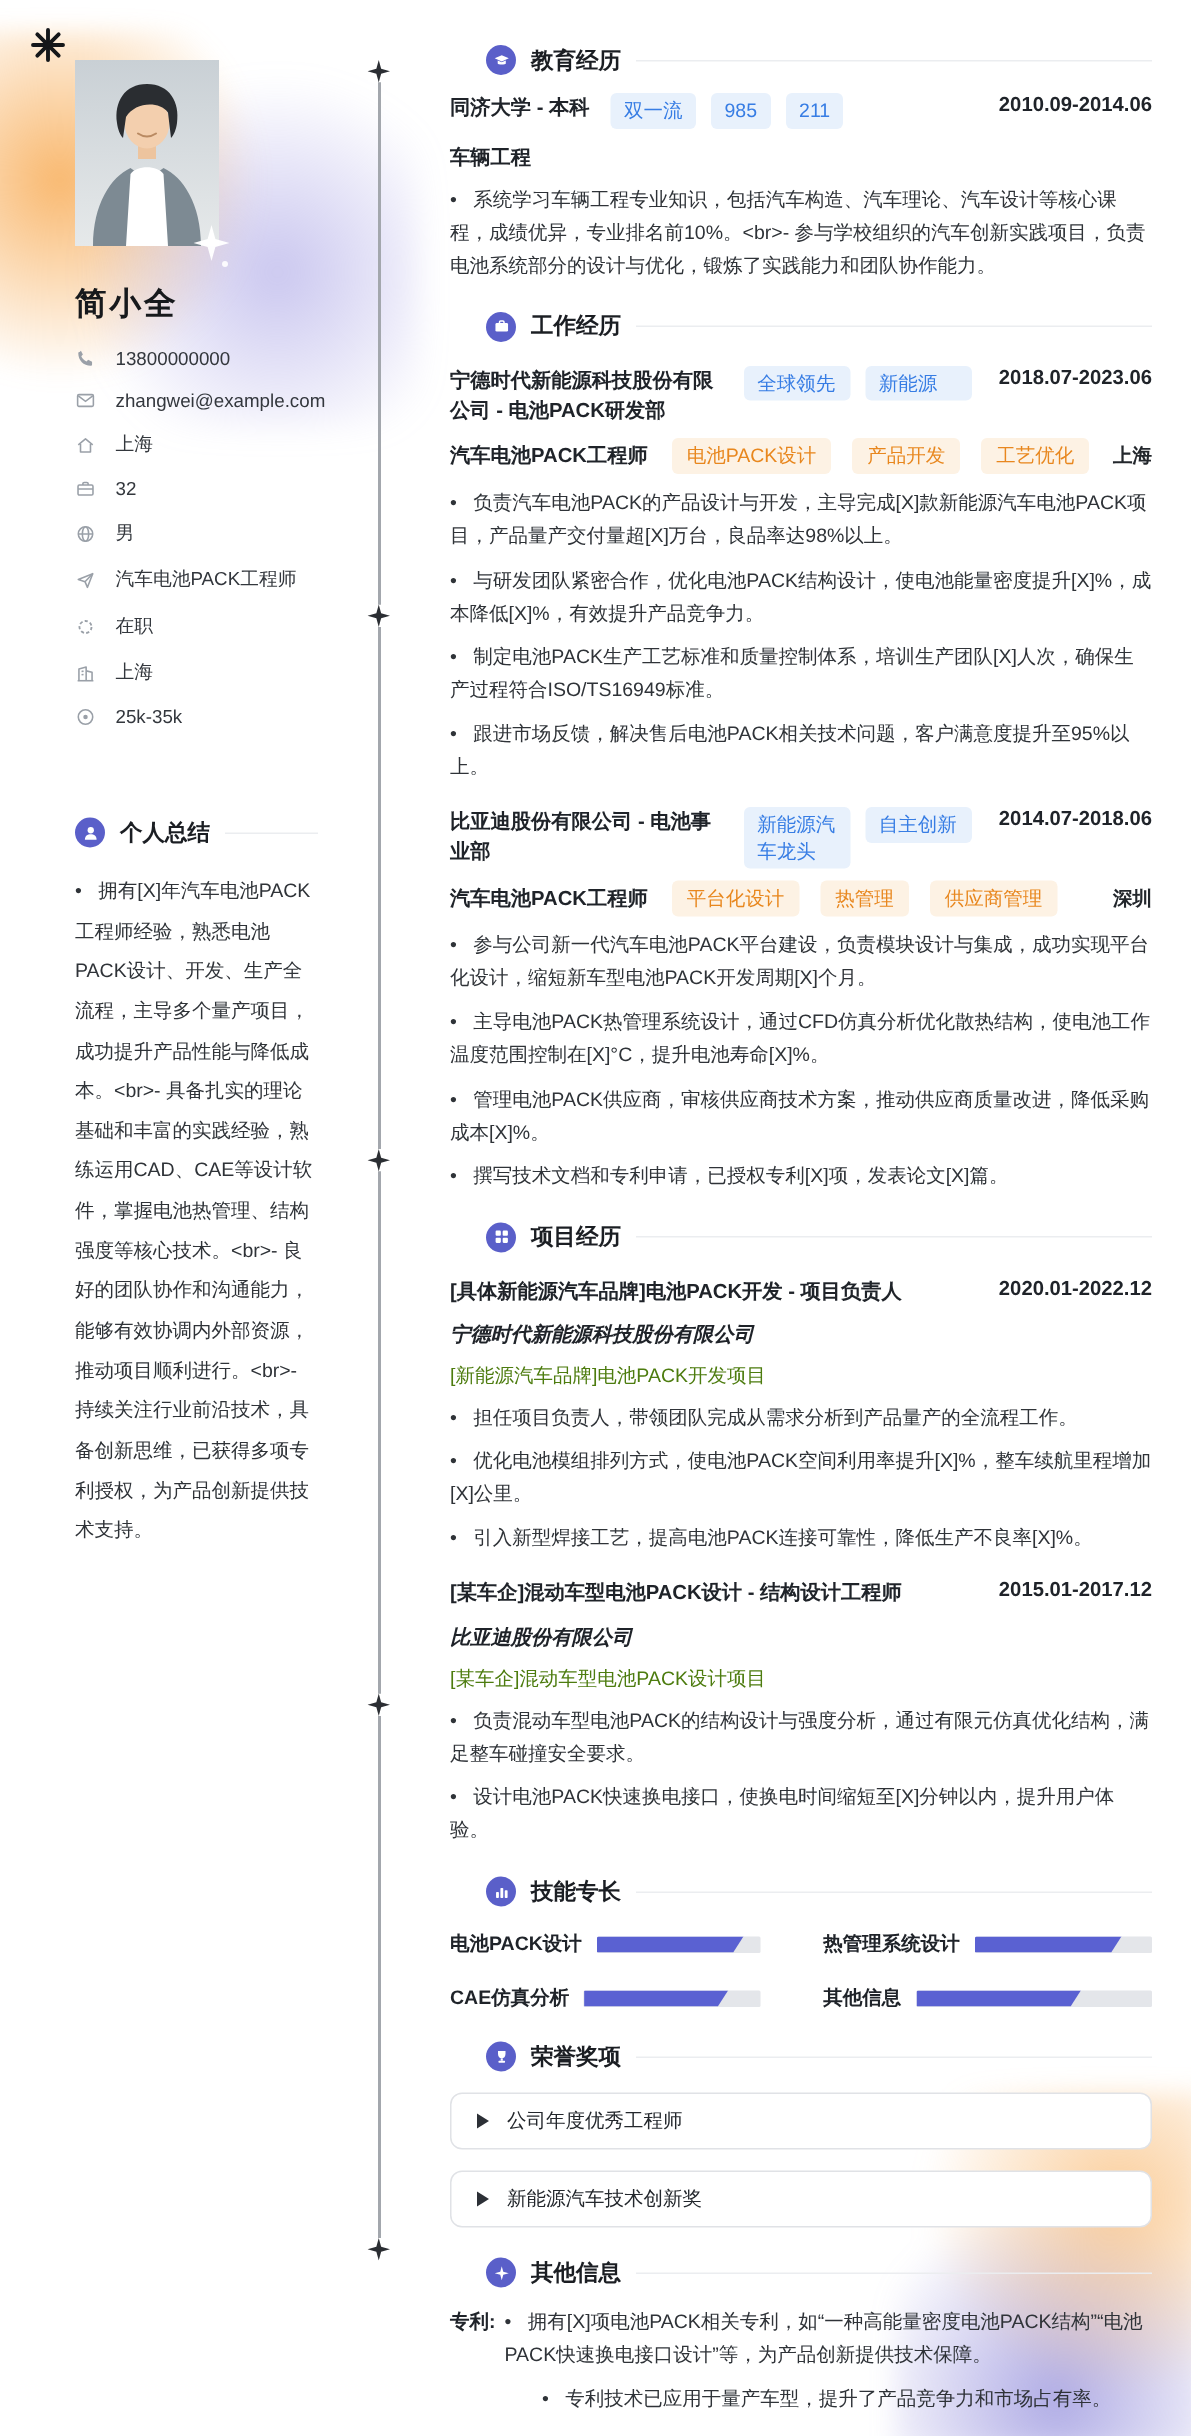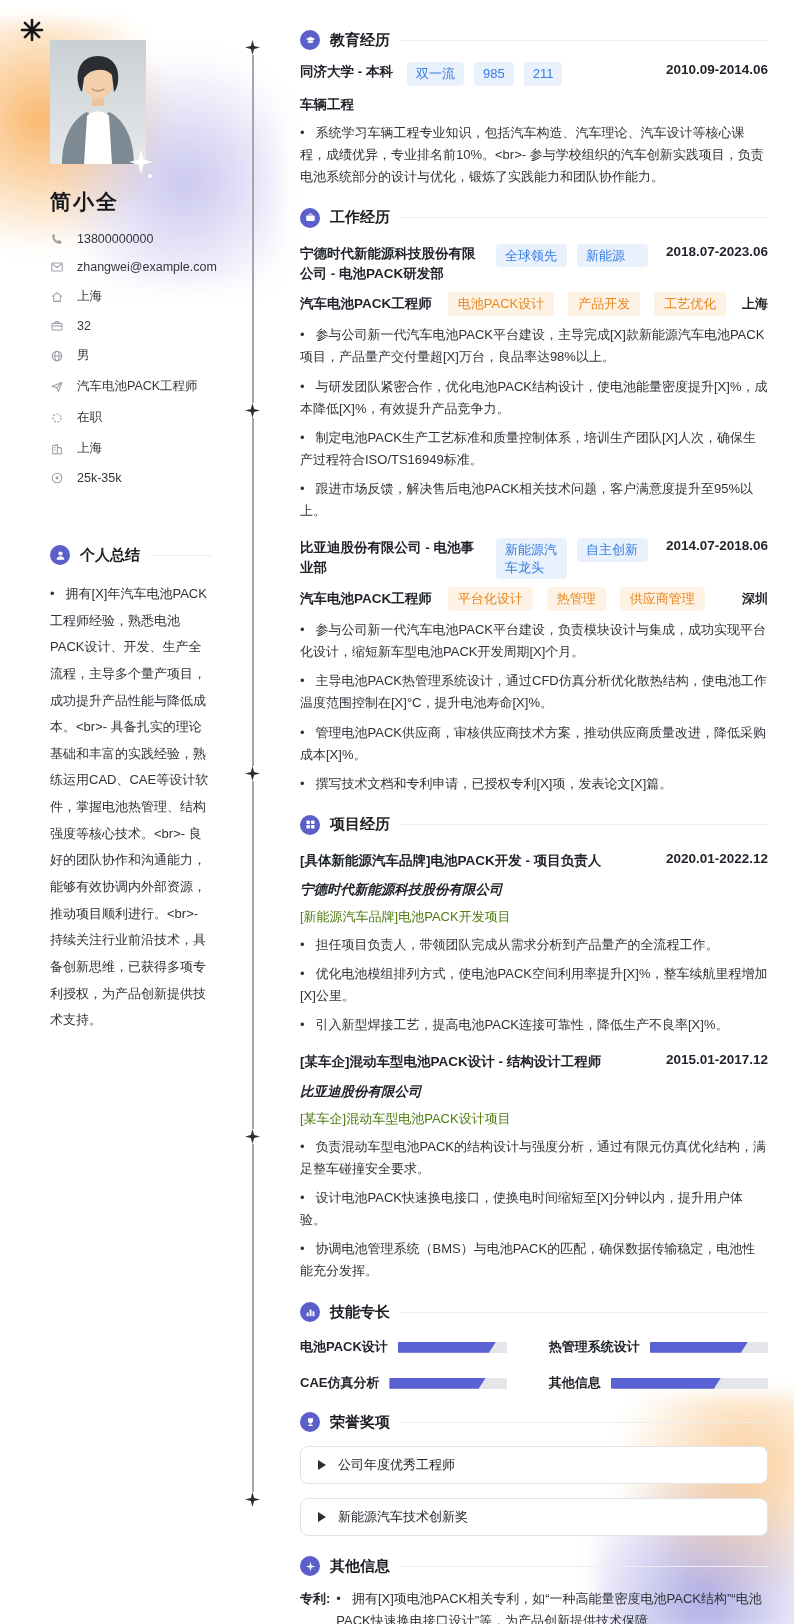--- a/index.html
+++ b/index.html
@@ -38,21 +38,21 @@
 
   
   .timeline{position:absolute;left:245px;top:40px;width:15px;height:1475px;z-index:1;}
   .tl-line{position:absolute;left:7px;top:12px;width:1.5px;height:1452px;background:#a3a7ad;}
   .tl-star{position:absolute;left:0;}
 
   
   .main{position:absolute;left:300px;top:30px;width:468px;z-index:2;}
   section{margin-top:20px;}
   section:first-child{margin-top:0;}
-  .sec-head.m{margin-bottom:12px;}
+  .sec-head.m{margin-bottom:12px;margin-left:24px;}
 
   .hrow{display:flex;align-items:flex-start;}
   .b-name{font-size:13.5px;font-weight:700;color:#1f2329;line-height:1.5;}
   .date{margin-left:auto;font-size:13.5px;font-weight:700;color:#1f2329;white-space:nowrap;padding-left:10px;}
   .loc{margin-left:auto;font-size:13px;font-weight:700;color:#23272c;white-space:nowrap;padding-left:10px;}
   .tags-inline{display:flex;gap:10px;margin-left:14px;align-items:center;}
   .tag-b{background:var(--tag-blue-bg,#e8f1fc);color:var(--tag-blue-text,#377de4);
          font-size:13px;padding:3px 9px;border-radius:4px;line-height:1.35;white-space:nowrap;text-align:right;}
   .tags-mid{width:152px;display:flex;gap:10px;margin:0 8px 0 14px;flex:0 0 auto;align-items:flex-start;}
   .tags-mid .tag-b{flex:1;white-space:normal;text-align:left;}
@@ -315,21 +315,21 @@
         <div class="job-row2">
           <span class="b-name">汽车电池PACK工程师</span>
           <span class="tags">
             <span class="tag-o">电池PACK设计</span>
             <span class="tag-o">产品开发</span>
             <span class="tag-o">工艺优化</span>
           </span>
           <span class="loc">上海</span>
         </div>
         <ul class="bullets">
-          <li>参与公司新一代汽车电池PACK平台建设，主导完成[X]款新能源汽车电池PACK项目，产品量产交付量超[X]万台，良品率达98%以上。</li>
+          <li>负责汽车电池PACK的产品设计与开发，主导完成[X]款新能源汽车电池PACK项目，产品量产交付量超[X]万台，良品率达98%以上。</li>
           <li>与研发团队紧密合作，优化电池PACK结构设计，使电池能量密度提升[X]%，成本降低[X]%，有效提升产品竞争力。</li>
           <li>制定电池PACK生产工艺标准和质量控制体系，培训生产团队[X]人次，确保生产过程符合ISO/TS16949标准。</li>
           <li>跟进市场反馈，解决售后电池PACK相关技术问题，客户满意度提升至95%以上。</li>
         </ul>
       </div>
 
       <div class="job">
         <div class="hrow">
           <span class="b-name company">比亚迪股份有限公司 - 电池事业部</span>
           <span class="tags-mid">
@@ -387,21 +387,20 @@
       <div class="proj">
         <div class="hrow">
           <span class="b-name">[某车企]混动车型电池PACK设计 - 结构设计工程师</span>
           <span class="date">2015.01-2017.12</span>
         </div>
         <div class="proj-company">比亚迪股份有限公司</div>
         <div class="proj-sub">[某车企]混动车型电池PACK设计项目</div>
         <ul class="bullets">
           <li>负责混动车型电池PACK的结构设计与强度分析，通过有限元仿真优化结构，满足整车碰撞安全要求。</li>
           <li>设计电池PACK快速换电接口，使换电时间缩短至[X]分钟以内，提升用户体验。</li>
-          <li>协调电池管理系统（BMS）与电池PACK的匹配，确保数据传输稳定，电池性能充分发挥。</li>
         </ul>
       </div>
     </section>
 
     <section>
       <div class="sec-head m">
         <span class="sec-ic">
           <svg width="11" height="11" viewBox="0 0 11 11" fill="#fff">
               <rect x="1.7" y="5.4" width="1.9" height="3.9" rx="0.5"></rect>
               <rect x="4.6" y="2.6" width="1.9" height="6.7" rx="0.5"></rect>

